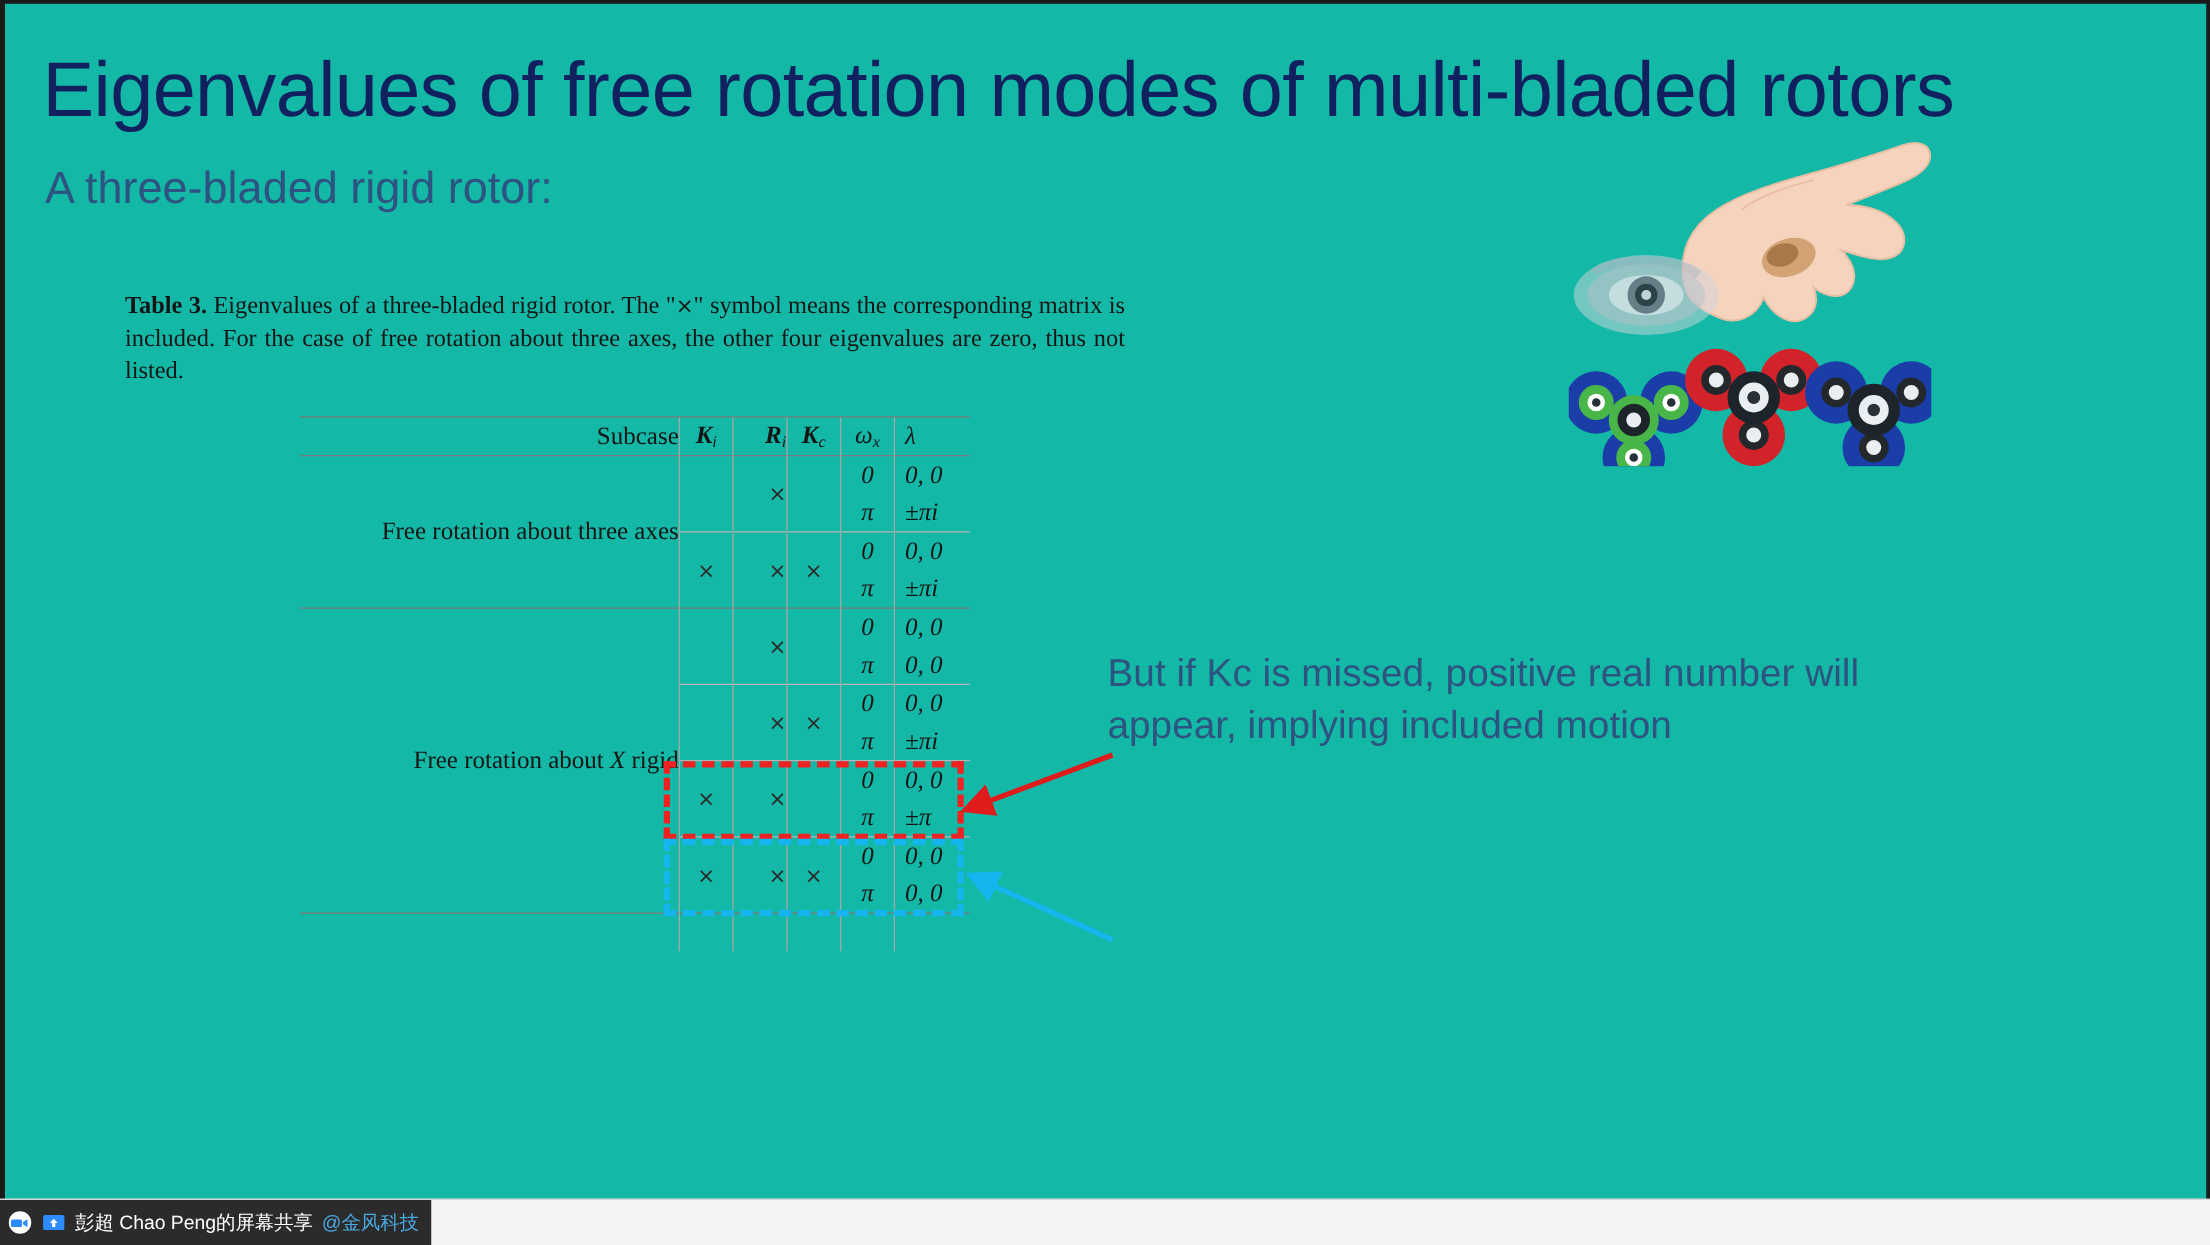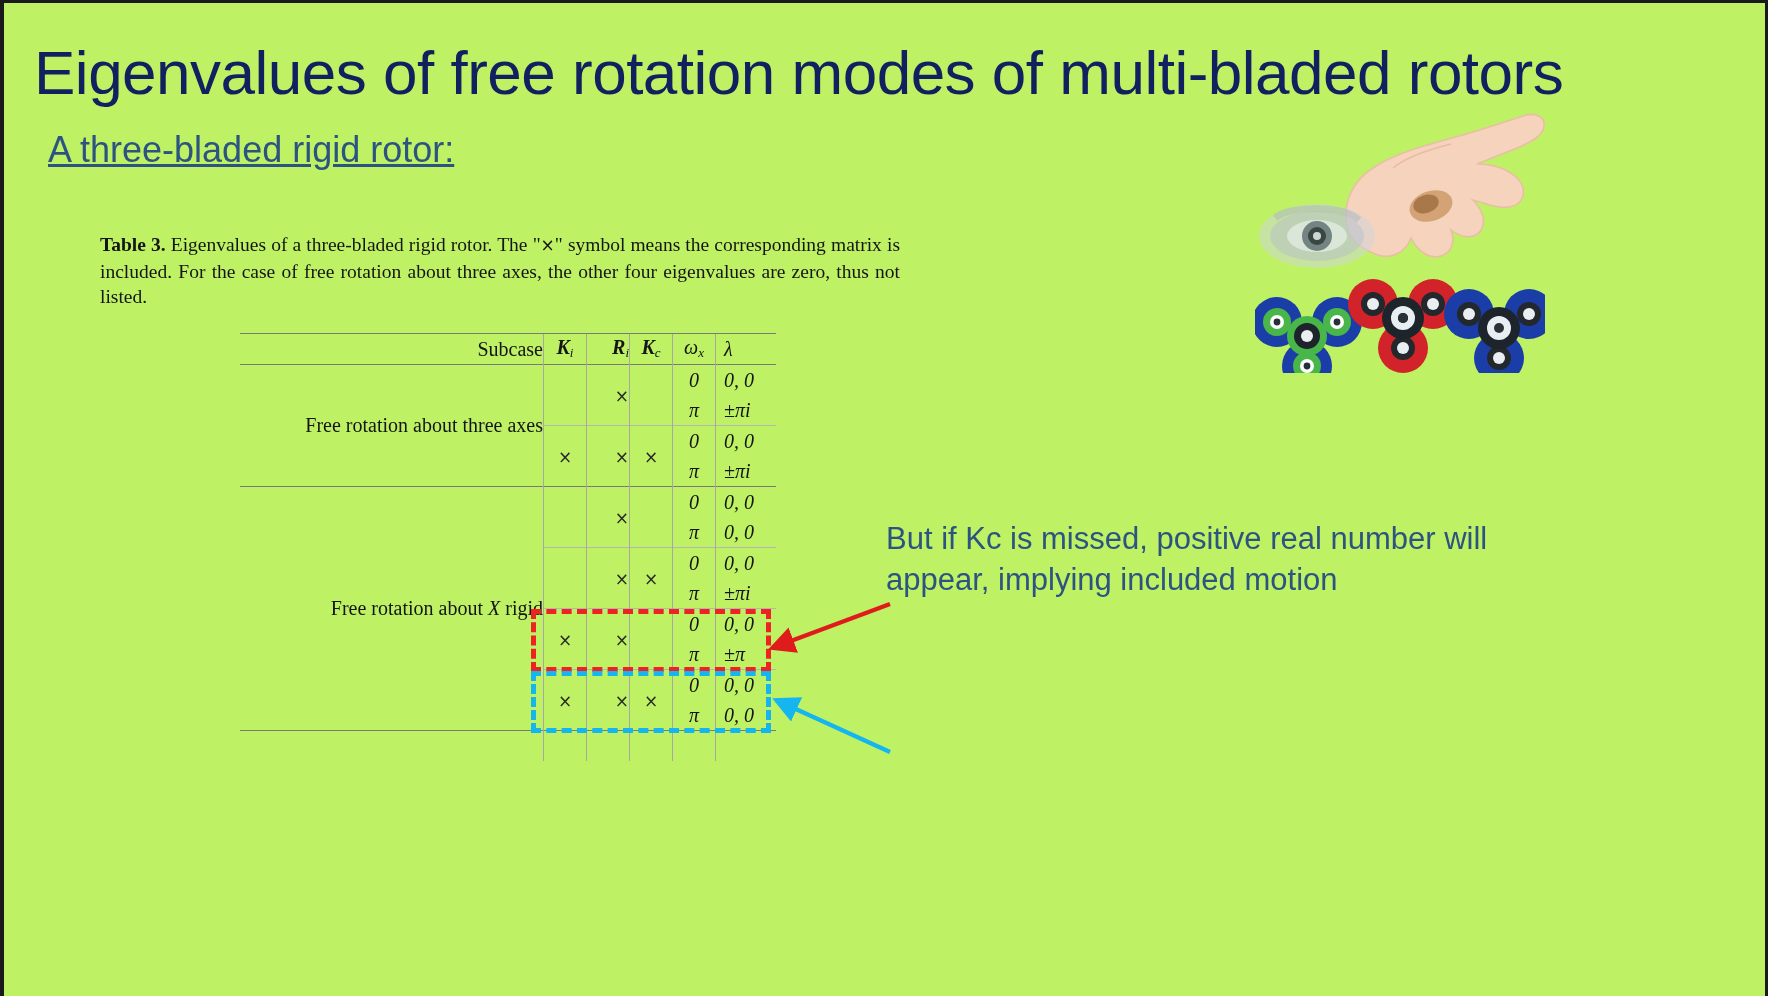--- a/index.html
+++ b/index.html
@@ -1,34 +1,34 @@
 <!DOCTYPE html>
 <html><head>
 <meta charset="utf-8">
 <style>
   html,body{margin:0;padding:0;}
   body{
     width:1768px;height:996px;background:#ffffff;overflow:hidden;
     font-family:"Liberation Sans",sans-serif;position:relative;
   }
-  #slide{position:absolute;left:0;top:0;width:1768px;height:996px;background:#bef264;}
+  #slide{position:absolute;left:0;top:0;width:1768px;height:996px;background:#14b8a6;}
   .edge-l{position:absolute;left:0;top:0;width:4px;height:996px;background:#1a1a1a;}
   .edge-r{position:absolute;right:0;top:0;width:3px;height:996px;background:#1a1a1a;}
   .edge-t{position:absolute;left:0;top:0;width:1768px;height:3px;background:#1a1a1a;}
 
   
   #title{
     position:absolute;left:34px;top:38px;width:1700px;
     font-family:"Liberation Sans",sans-serif;
     font-size:62px;line-height:70px;color:#11205e;font-weight:400;
     letter-spacing:-0.5px;white-space:nowrap;
   }
   #subtitle{
-    position:absolute;left:48px;top:128px;
-    font-size:36px;line-height:44px;color:#2d5480;font-weight:400;text-decoration:underline;
+    position:absolute;left:36px;top:128px;
+    font-size:36px;line-height:44px;color:#2d5480;font-weight:400;
   }
 
   
   #caption{
     position:absolute;left:100px;top:232px;width:800px;
     font-family:"Liberation Serif",serif;
     font-size:19.5px;line-height:25.5px;color:#151515;text-align:justify;
   }
   #caption b{font-weight:700;}
   .xsym{font-family:"DejaVu Sans",sans-serif;font-size:17px;}
@@ -315,14 +315,29 @@
         <circle cx="-30" cy="-14" r="6" fill="#e9eef2"></circle>
         <circle cx="30" cy="-14" r="6" fill="#e9eef2"></circle>
         <circle cx="0" cy="30" r="6" fill="#e9eef2"></circle>
         <circle cx="0" cy="0" r="21" fill="#1d242b"></circle>
         <circle cx="0" cy="0" r="12" fill="#e8eef2"></circle>
         <circle cx="0" cy="0" r="5" fill="#2a3139"></circle>
       </g>
     </g>
   </svg>
 
+  <div id="taskbar">
+    <div id="share-pill">
+      <svg class="tb-ico" viewBox="0 0 20 20">
+        <circle cx="10" cy="10" r="9" fill="#ffffff"></circle>
+        <path d="M4 7.5 h6.4 a1.2 1.2 0 0 1 1.2 1.2 v3.6 a1.2 1.2 0 0 1 -1.2 1.2 H4 a1.2 1.2 0 0 1 -1.2 -1.2 V8.7 A1.2 1.2 0 0 1 4 7.5 Z" fill="#2d8cff"></path>
+        <path d="M12.4 9.6 L16 7.3 v6.4 l-3.6 -2.3 z" fill="#2d8cff"></path>
+      </svg>
+      <svg class="tb-ico" viewBox="0 0 20 20">
+        <rect x="1.5" y="4" width="17" height="12" rx="1.5" fill="#2d8cff"></rect>
+        <path d="M10 7 l3.2 3.4 H11.3 v3.1 H8.7 v-3.1 H6.8 z" fill="#ffffff"></path>
+      </svg>
+      <span>彭超 Chao Peng的屏幕共享</span>
+      <span class="hl-blue">@金风科技</span>
+    </div>
+  </div>
 
 </div>
 
 </body></html>

